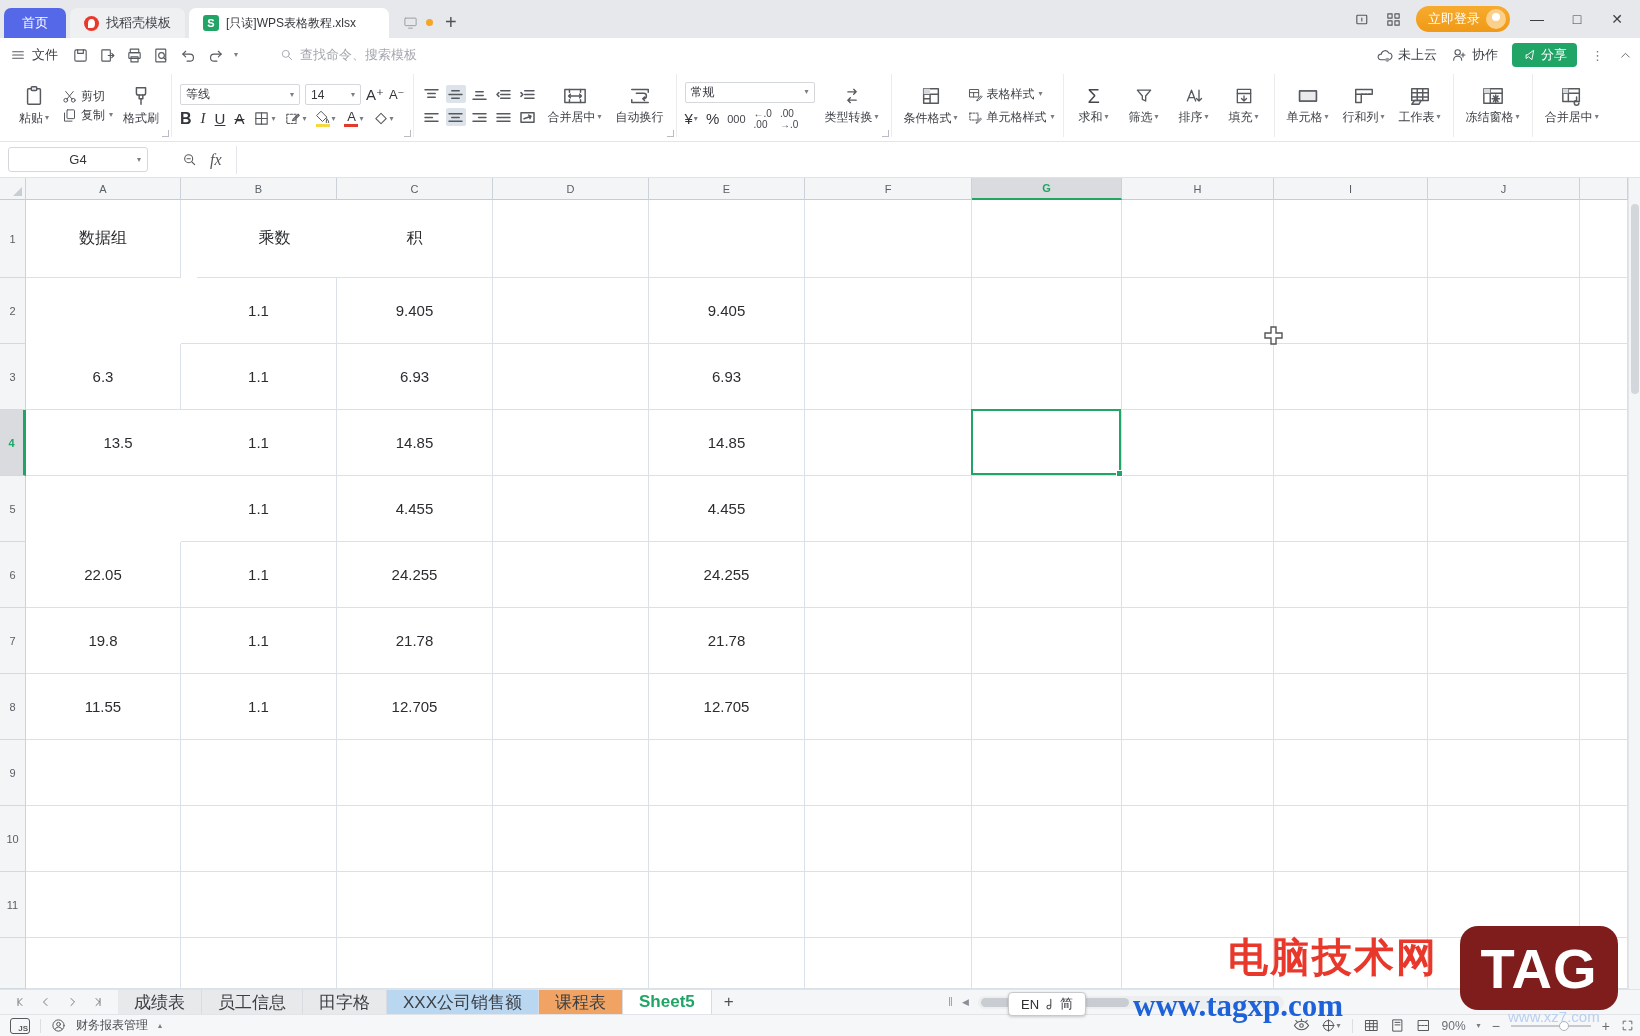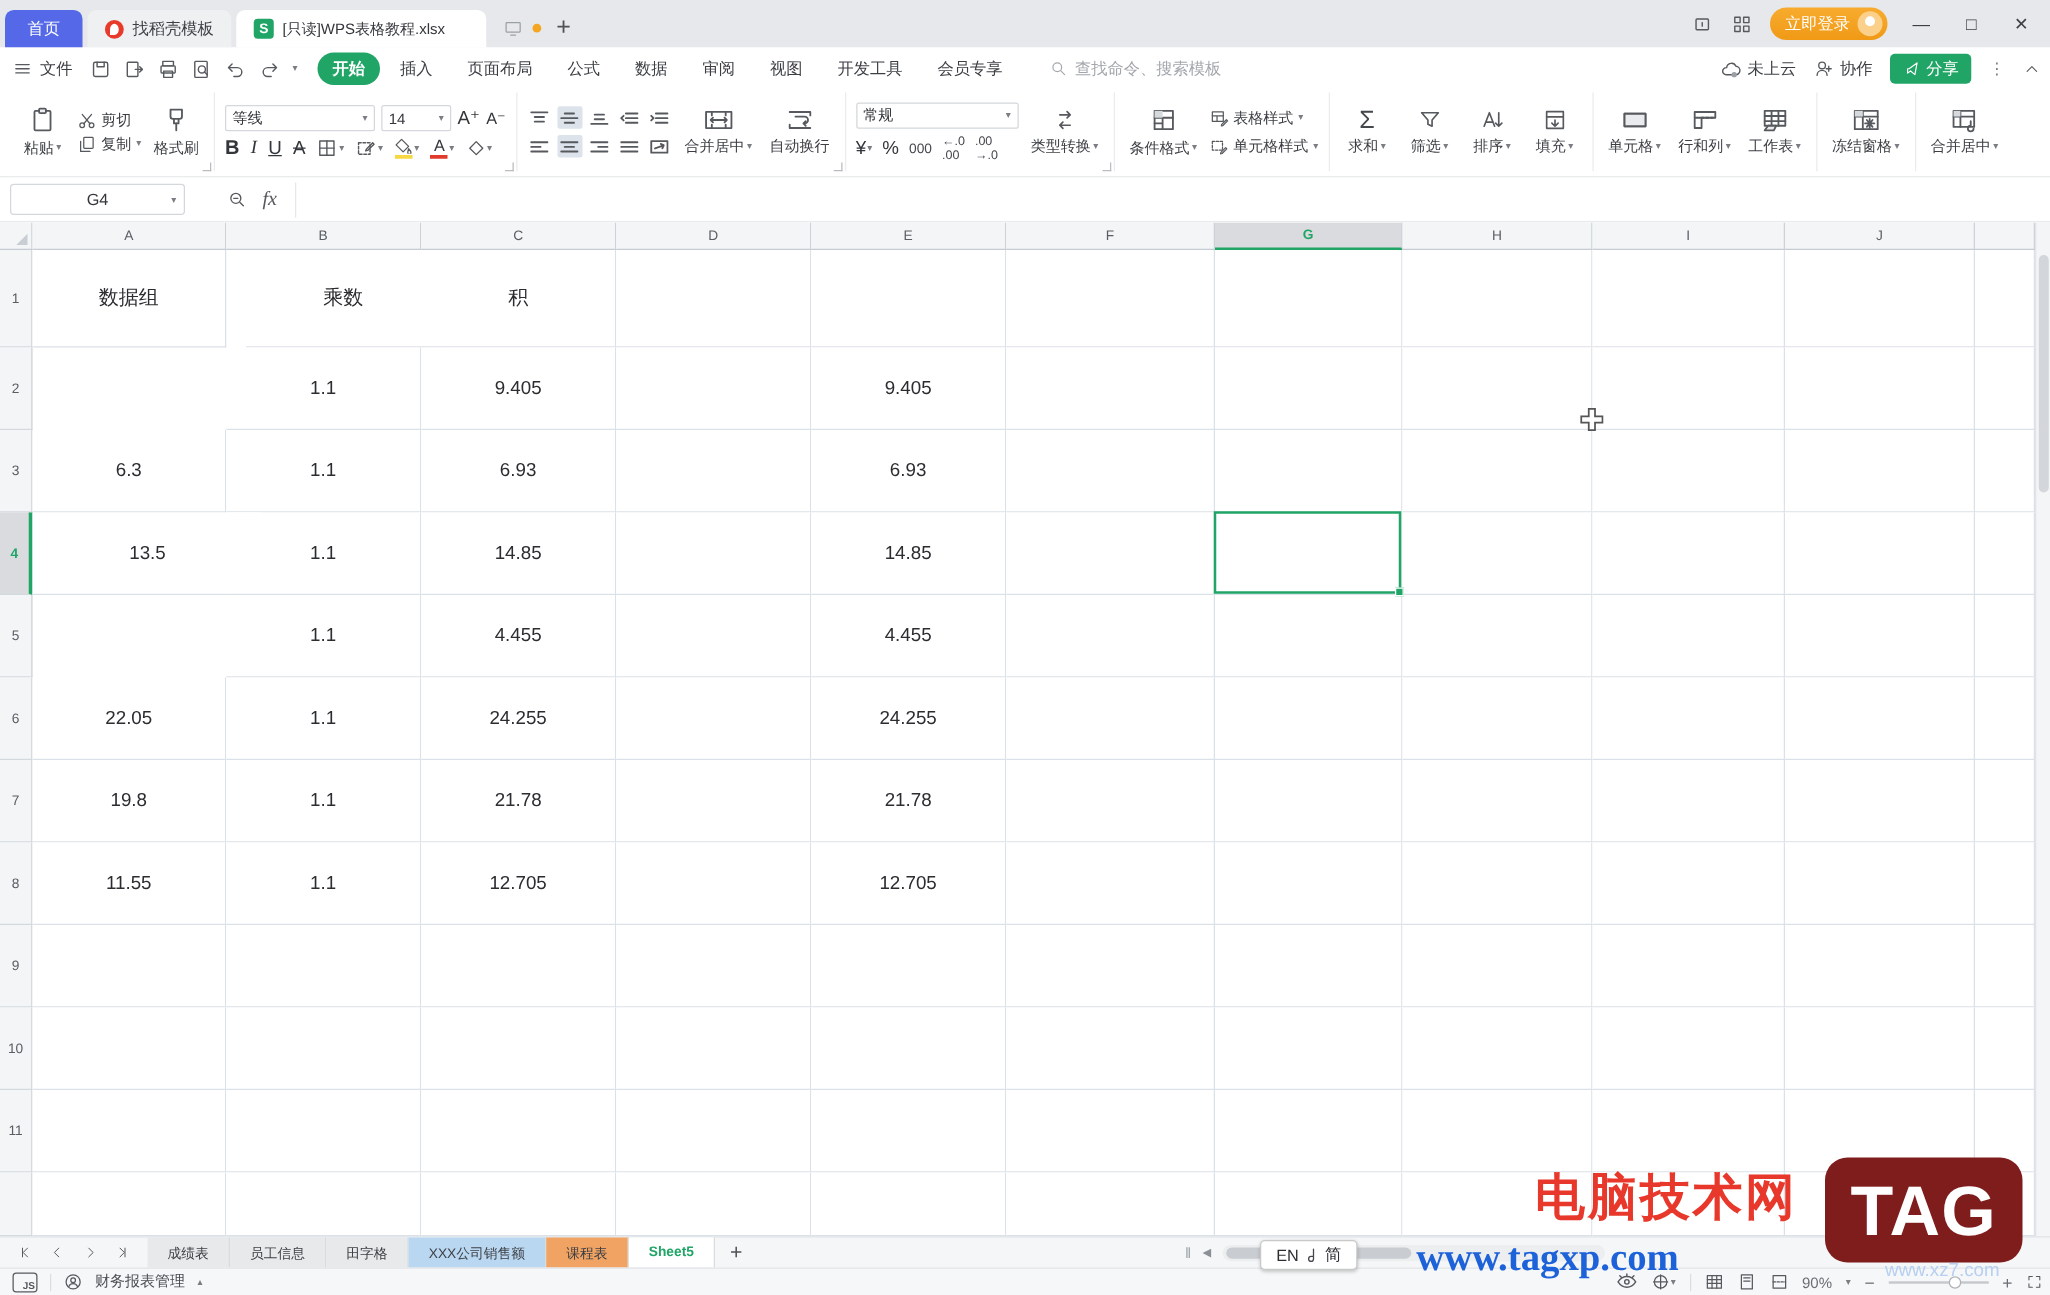--- a/index.html
+++ b/index.html
@@ -78,21 +78,21 @@
 .wm-name{position:absolute;left:1228px;top:930px;font-size:40px;font-weight:bold;color:#e8382b;z-index:50;letter-spacing:2px}
 .wm-url{position:absolute;left:1133px;top:988px;font-size:31px;font-weight:bold;color:#1e62d9;z-index:56;font-family:"Liberation Serif","DejaVu Serif",serif}
 .wm-logo{position:absolute;left:1460px;top:926px;width:158px;height:84px;background:#7f1d1d;border-radius:18px;z-index:55;display:flex;align-items:center;justify-content:center;color:#fff;font-weight:bold;font-size:56px;letter-spacing:1px}
 .wm-sub{position:absolute;left:1508px;top:1008px;font-size:15px;color:#b7cfF0;color:#b7cff0;z-index:56}
 .imebadge{position:absolute;left:1008px;top:992px;width:78px;height:24px;background:#fff;border:1px solid #c9c9c9;border-radius:4px;box-shadow:0 1px 3px rgba(0,0,0,.2);z-index:60;display:flex;align-items:center;justify-content:center;gap:5px;font-size:13px;color:#2b2d30}
 .cursor{position:absolute;left:1264px;top:326px;z-index:70}
 
 .sheetbar{position:absolute;left:0;top:989px;width:1640px;height:25px;background:#f5f6f7;border-top:1px solid #dfe2e6;display:flex;align-items:center}
 .snav{display:flex;align-items:center;gap:14px;padding:0 14px;color:#6a6e74}
 .stabs{display:flex;align-items:stretch;height:25px}
-.stab{display:flex;align-items:center;padding:0 16px;font-size:11px;color:#3c3f44;background:#e7e9eb;border-right:1px solid #d8dbdf}
+.stab{display:flex;align-items:center;padding:0 16px;font-size:17px;color:#3c3f44;background:#e7e9eb;border-right:1px solid #d8dbdf}
 .stab.blue{background:#b9d7f1}
 .stab.orange{background:#f0a362}
 .stab.active{background:#fff;color:#21a567;font-weight:bold}
 .saddtab{padding:0 12px;font-size:17px;color:#4f5256;display:flex;align-items:center}
 .hscroll{position:absolute;left:978px;top:6px;width:306px;height:13px;background:#eceef0;border-radius:7px}
 .hthumb{position:absolute;left:3px;top:2px;width:148px;height:9px;background:#c9ccd1;border-radius:5px}
 .splitter{position:absolute;left:948px;top:5px;color:#9aa0a6;font-size:12px}
 .harrow{position:absolute;left:962px;top:7px;font-size:9px;color:#8b9097}
 
 .statusbar{position:absolute;left:0;top:1014px;width:1640px;height:22px;background:#f6f7f8;border-top:1px solid #e2e4e7;display:flex;align-items:center;font-size:12px;color:#4a4d52}
@@ -174,31 +174,20 @@
       </svg>
     <svg class="i" width="17" height="17" viewBox="0 0 24 24">
         <path d="M8 6 4 10l4 4"></path>
         <path d="M4 10h10a5 5 0 0 1 0 10h-4"></path>
       </svg>
     <svg class="i" width="17" height="17" viewBox="0 0 24 24">
         <path d="m16 6 4 4-4 4"></path>
         <path d="M20 10H10a5 5 0 0 0 0 10h4"></path>
       </svg>
     <span class="caret">▾</span>
-  </div>
-  <div class="mtabs">
-    <span class="mtab active">开始</span>
-    <span class="mtab">插入</span>
-    <span class="mtab">页面布局</span>
-    <span class="mtab">公式</span>
-    <span class="mtab">数据</span>
-    <span class="mtab">审阅</span>
-    <span class="mtab">视图</span>
-    <span class="mtab">开发工具</span>
-    <span class="mtab">会员专享</span>
   </div>
   <div class="msearch">
     <svg class="i" width="14" height="14" viewBox="0 0 24 24" style="stroke:#a3a7ad">
         <circle cx="10" cy="10" r="6"></circle>
         <path d="m15 15 5 5"></path>
       </svg>
     <span>查找命令、搜索模板</span>
   </div>
   <div class="mb-right">
     <span style="display:flex;align-items:center;gap:5px">

